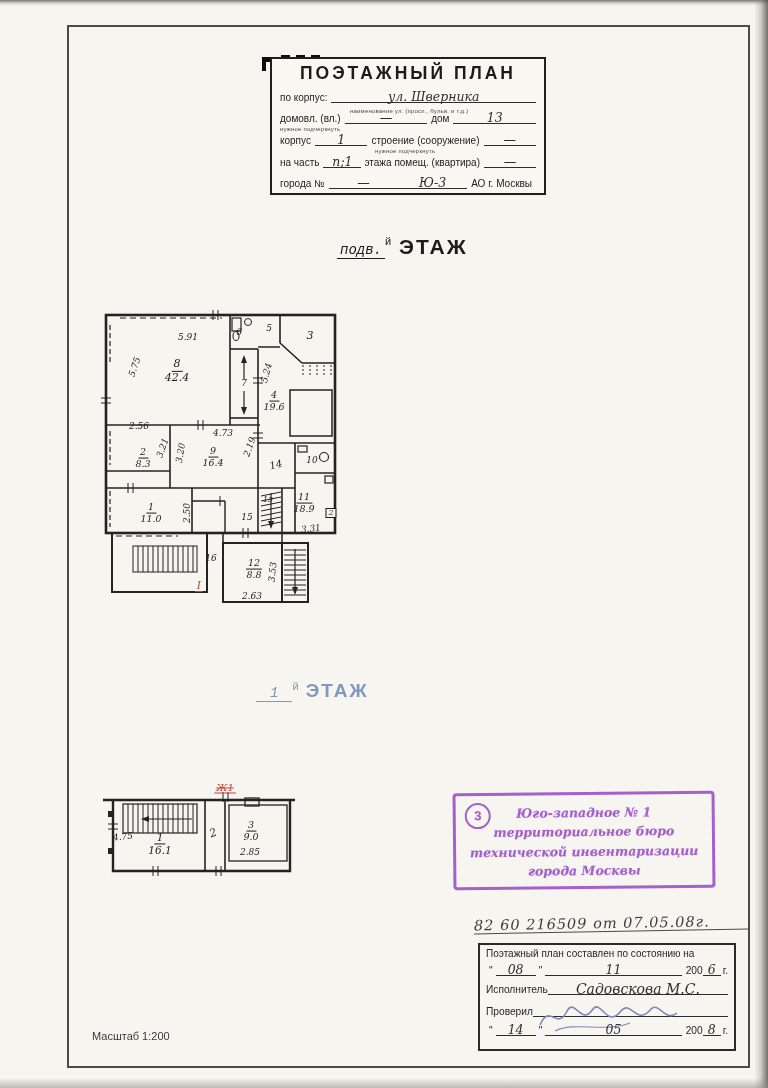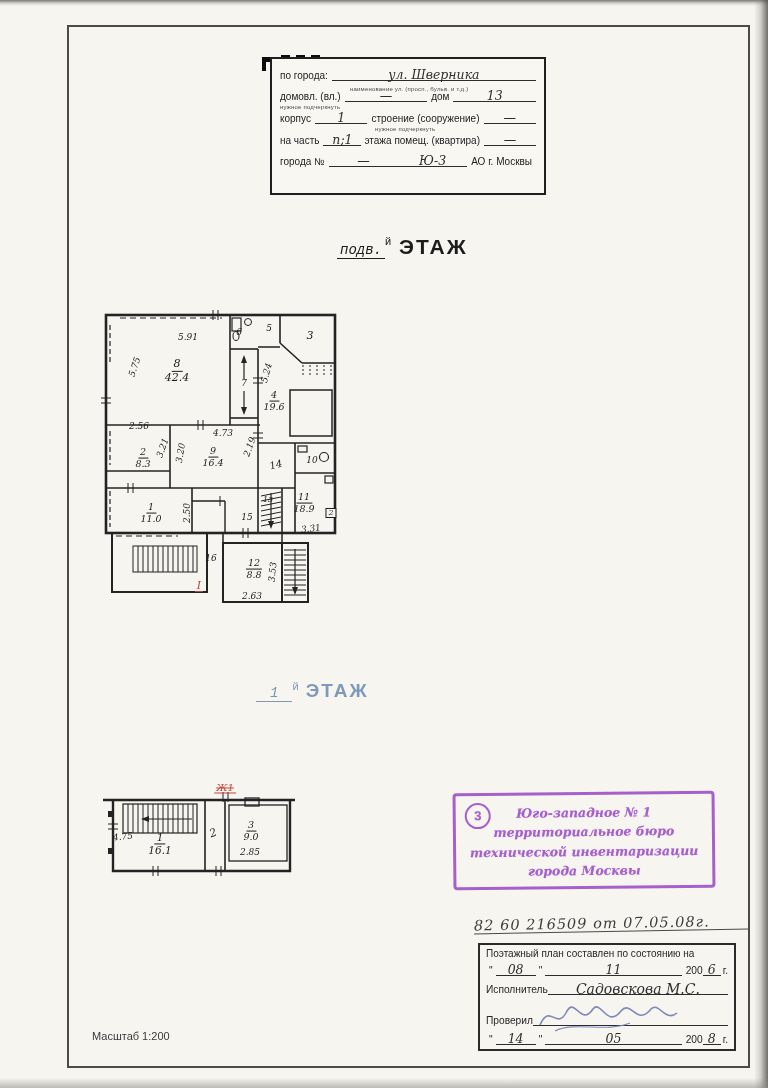--- a/index.html
+++ b/index.html
@@ -68,23 +68,24 @@
 <div class="abs edge-right"></div>
 <div class="abs edge-bottom"></div>
 
 <div class="abs artifact" style="left:262px;top:57px;width:13px;height:5px"></div>
 <div class="abs artifact" style="left:281px;top:55px;width:9px;height:4px"></div>
 <div class="abs artifact" style="left:296px;top:55px;width:9px;height:4px"></div>
 <div class="abs artifact" style="left:311px;top:55px;width:9px;height:4px"></div>
 <div class="abs artifact" style="left:262px;top:62px;width:4px;height:9px"></div>
 
 <div class="abs header-box">
+  <div class="hb-title">ПОЭТАЖНЫЙ ПЛАН</div>
 
   <div class="hrow">
-    <span class="lab">по города:</span>
+    <span class="lab">по корпус:</span>
     <span class="uline hwv">ул. Шверника</span>
     <span class="hint" style="left:70px;top:16px">наименование ул. (просп., бульв. и т.д.)</span>
   </div>
 
   <div class="hrow" style="margin-top:10px">
     <span class="lab">домовл. (вл.)</span>
     <span class="uline hwv">—</span>
     <span class="lab" style="padding-left:4px">дом</span>
     <span class="uline hwv">13</span>
     <span class="hint" style="left:0;top:13px">нужное подчеркнуть</span>
@@ -270,21 +271,21 @@
     <span style="padding-left:4px">200</span>
     <span class="uline hwv" style="flex:0 0 12px">6</span>
     <span style="padding-left:2px">г.</span>
   </div>
 
   <div class="rrow" style="margin-top:8px">
     <span>Исполнитель</span>
     <span class="uline hwv" style="font-size:14px">Садовскова М.С.</span>
   </div>
 
-  <div class="rrow" style="margin-top:19px">
+  <div class="rrow" style="margin-top:10px">
     <span>Проверил</span>
     <span class="uline">&nbsp;</span>
   </div>
   <svg class="sig-svg" width="150" height="40">
     <path d="M5,28 C15,5 22,35 32,14 C40,0 46,30 58,12 C66,2 72,32 86,14 C96,2 102,30 116,12 C124,4 130,26 142,16" stroke="#7d88bb" stroke-width="1.6" fill="none"></path>
     <path d="M20,34 C40,24 70,36 95,26" stroke="#7d88bb" stroke-width="1.2" fill="none"></path>
   </svg>
 
   <div class="rrow" style="margin-top:8px">
     <span class="q">"</span>

